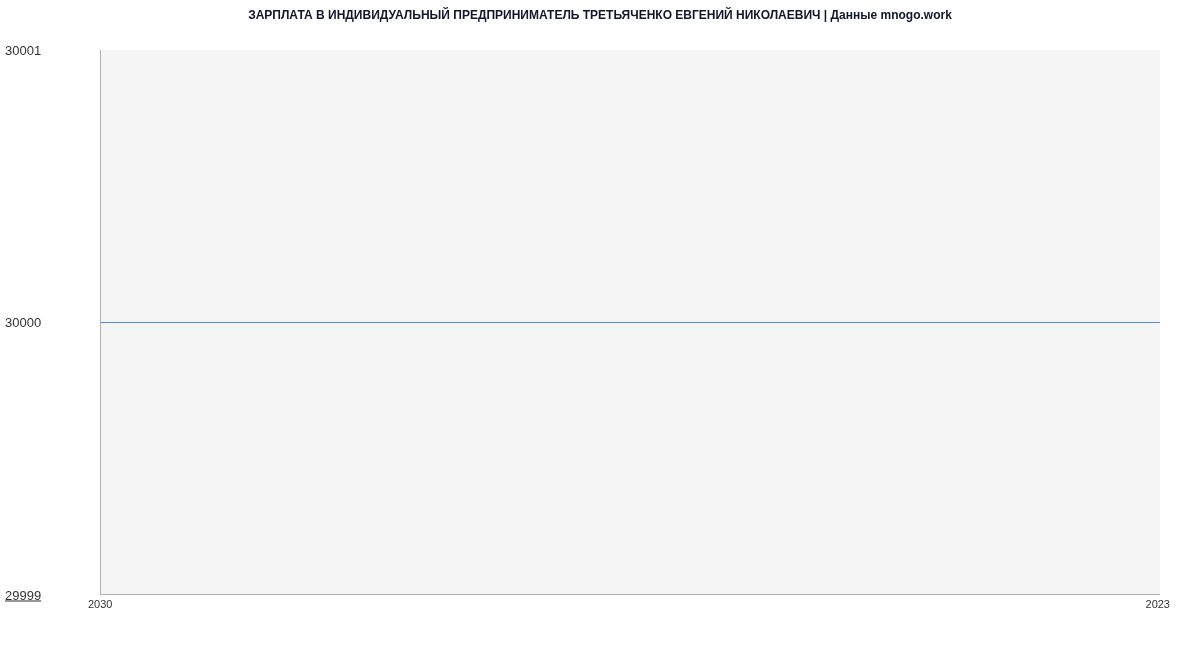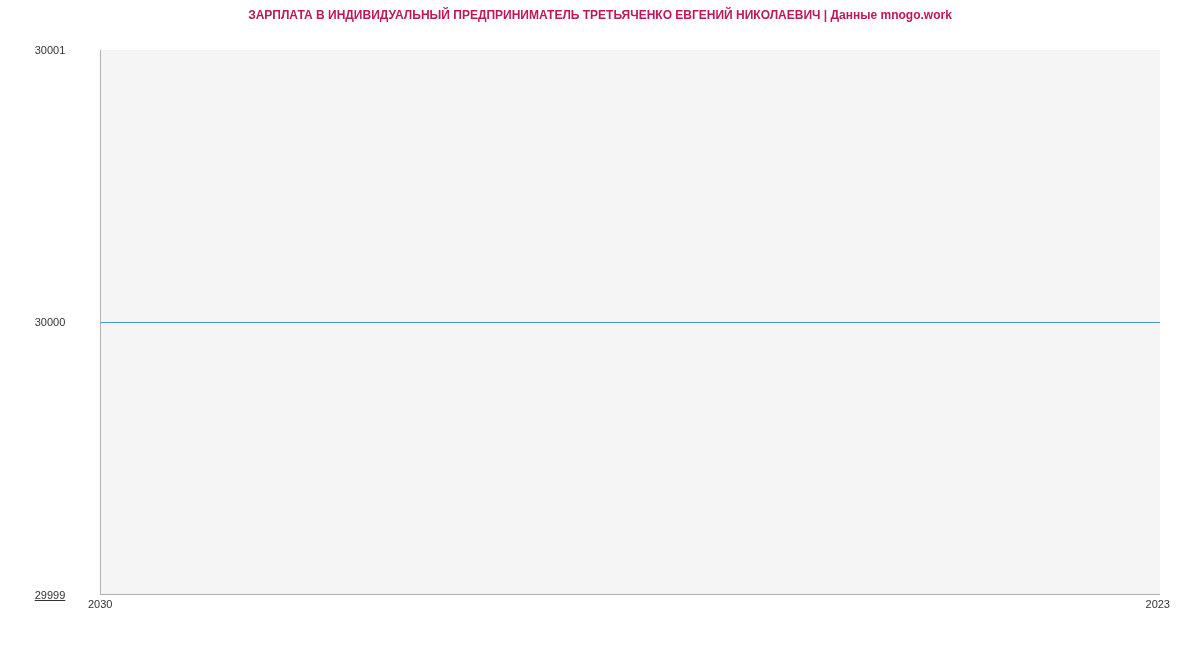--- a/index.html
+++ b/index.html
@@ -17,21 +17,21 @@
     height: 650px;
   }
   .title {
     position: absolute;
     top: 8px;
     left: 0;
     right: 0;
     text-align: center;
     font-size: 12px;
     font-weight: bold;
-    color: #be185d;
+    color: #0f172a;
   }
   .plot-area {
     position: absolute;
     left: 100px;
     top: 50px;
     width: 1060px;
     height: 545px;
     background: #f5f5f5;
     border-left: 1px solid #b0b0b0;
     border-bottom: 1px solid #b0b0b0;
@@ -41,22 +41,22 @@
     position: absolute;
     left: 0;
     right: 0;
     height: 0;
     border-top: 1.5px solid #4e8fd9;
   }
   .y-tick {
     position: absolute;
     right: 1105px; 
     width: 90px;
-    text-align: center;
-    font-size: 11px;
+    text-align: left;
+    font-size: 13px;
     color: #333;
     transform: translateY(-50%);
   }
   .x-tick {
     position: absolute;
     top: 598px;
     font-size: 11px;
     color: #333;
   }
 </style>

